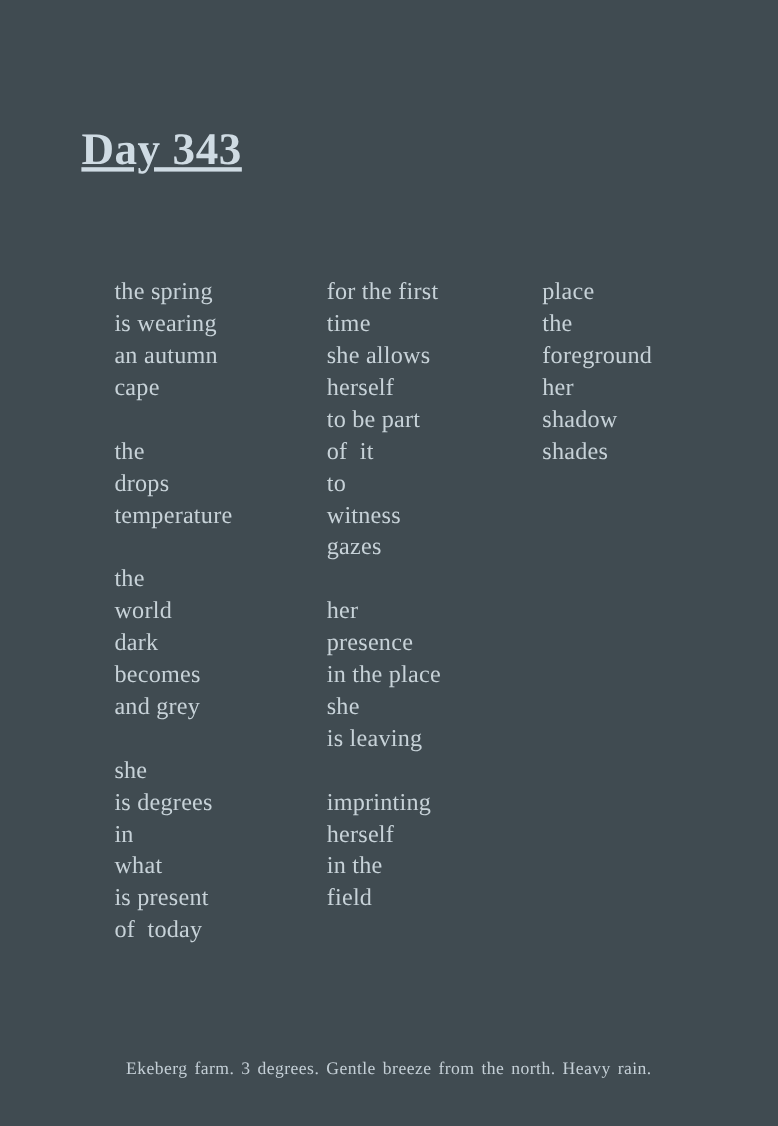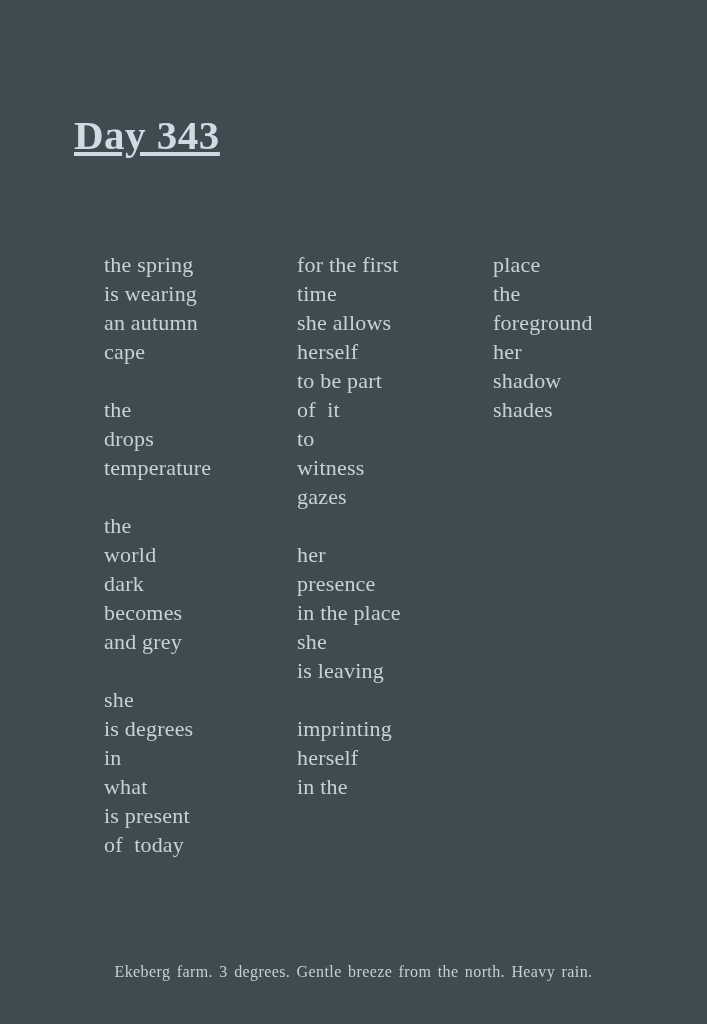--- a/index.html
+++ b/index.html
@@ -112,20 +112,21 @@
         <div class="line">her</div>
         <div class="line">presence</div>
         <div class="line">in the place</div>
         <div class="line">she</div>
         <div class="line">is leaving</div>
       </div>
       <div class="stanza">
         <div class="line">imprinting</div>
         <div class="line">herself</div>
         <div class="line">in the</div>
+        <div class="line">field</div>
       </div>
     </div>
     <div class="poem-col">
       <div class="stanza">
         <div class="line">place</div>
         <div class="line">the</div>
         <div class="line">foreground</div>
         <div class="line">her</div>
         <div class="line">shadow</div>
         <div class="line">shades</div>

